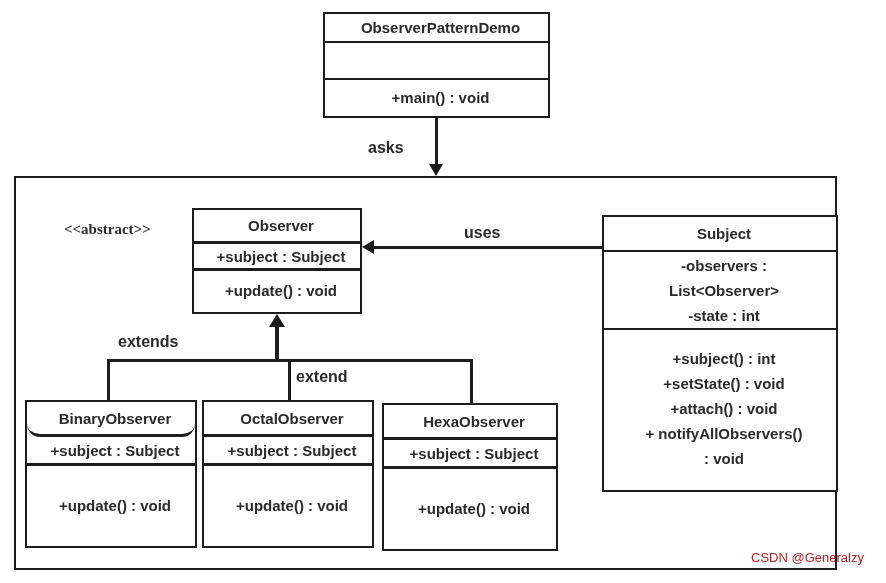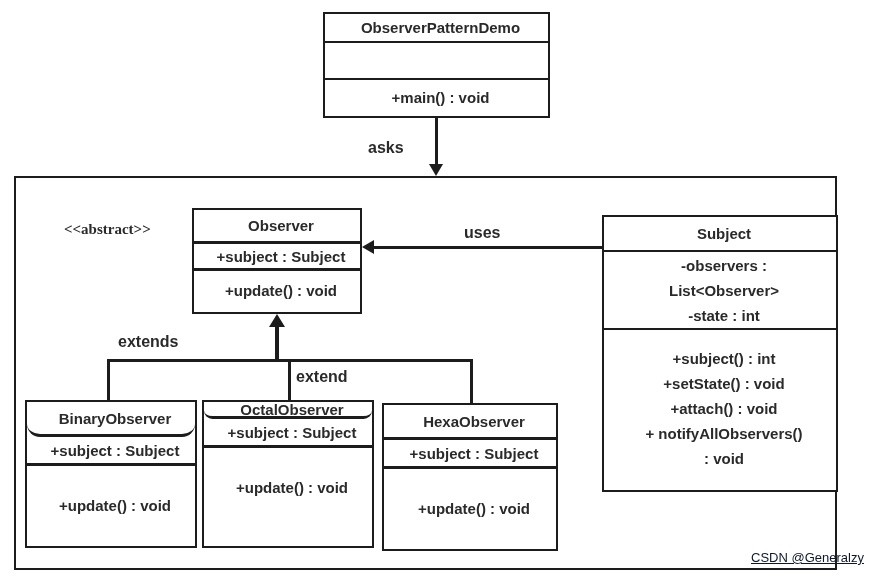--- a/index.html
+++ b/index.html
@@ -36,22 +36,22 @@
     position:absolute; width:0; height:0;
     border-left:8px solid transparent; border-right:8px solid transparent;
     border-bottom:13px solid #1c1c1c;
   }
   .edge-label { position:absolute; font-size:16px; font-weight:bold; white-space:nowrap; }
   .stereotype { position:absolute; font-size:15px; font-weight:bold; white-space:nowrap;font-family:Liberation Serif, serif; }
   .container-frame {
     position:absolute; box-sizing:border-box; border:2px solid #1c1c1c; background:transparent;
   }
   .watermark {
-    position:absolute; font-size:13px; font-weight:normal; color:#0f172a;
-    white-space:nowrap; background:transparent;text-decoration:underline;
+    position:absolute; font-size:13px; font-weight:normal; color:#b91c1c;
+    white-space:nowrap; background:transparent;
   }
 </style>
 </head>
 <body>
 
 <div class="canvas">
 
   <div class="uml-box" style="left:323px; top:12px; width:227px; height:106px;">
     <div class="sec uml-title bb2" style="height:29px;">ObserverPatternDemo</div>
     <div class="sec bb2" style="height:37px;"></div>
@@ -111,21 +111,21 @@
     <div class="sec uml-title bb3" style="height:35px;border-radius:13px;">BinaryObserver</div>
     <div class="sec bb3" style="height:29px;">
       <span class="uml-line">+subject : Subject</span>
     </div>
     <div class="sec" style="height:78px;">
       <span class="uml-line">+update() : void</span>
     </div>
   </div>
 
   <div class="uml-box" style="left:202px; top:400px; width:172px; height:148px;">
-    <div class="sec uml-title bb3" style="height:17px;border-radius:11px;">OctalObserver</div>
+    <div class="sec uml-title bb3" style="height:35px;">OctalObserver</div>
     <div class="sec bb3" style="height:29px;">
       <span class="uml-line">+subject : Subject</span>
     </div>
     <div class="sec" style="height:78px;">
       <span class="uml-line">+update() : void</span>
     </div>
   </div>
 
   <div class="uml-box" style="left:382px; top:403px; width:176px; height:148px;">
     <div class="sec uml-title bb3" style="height:35px;">HexaObserver</div>

